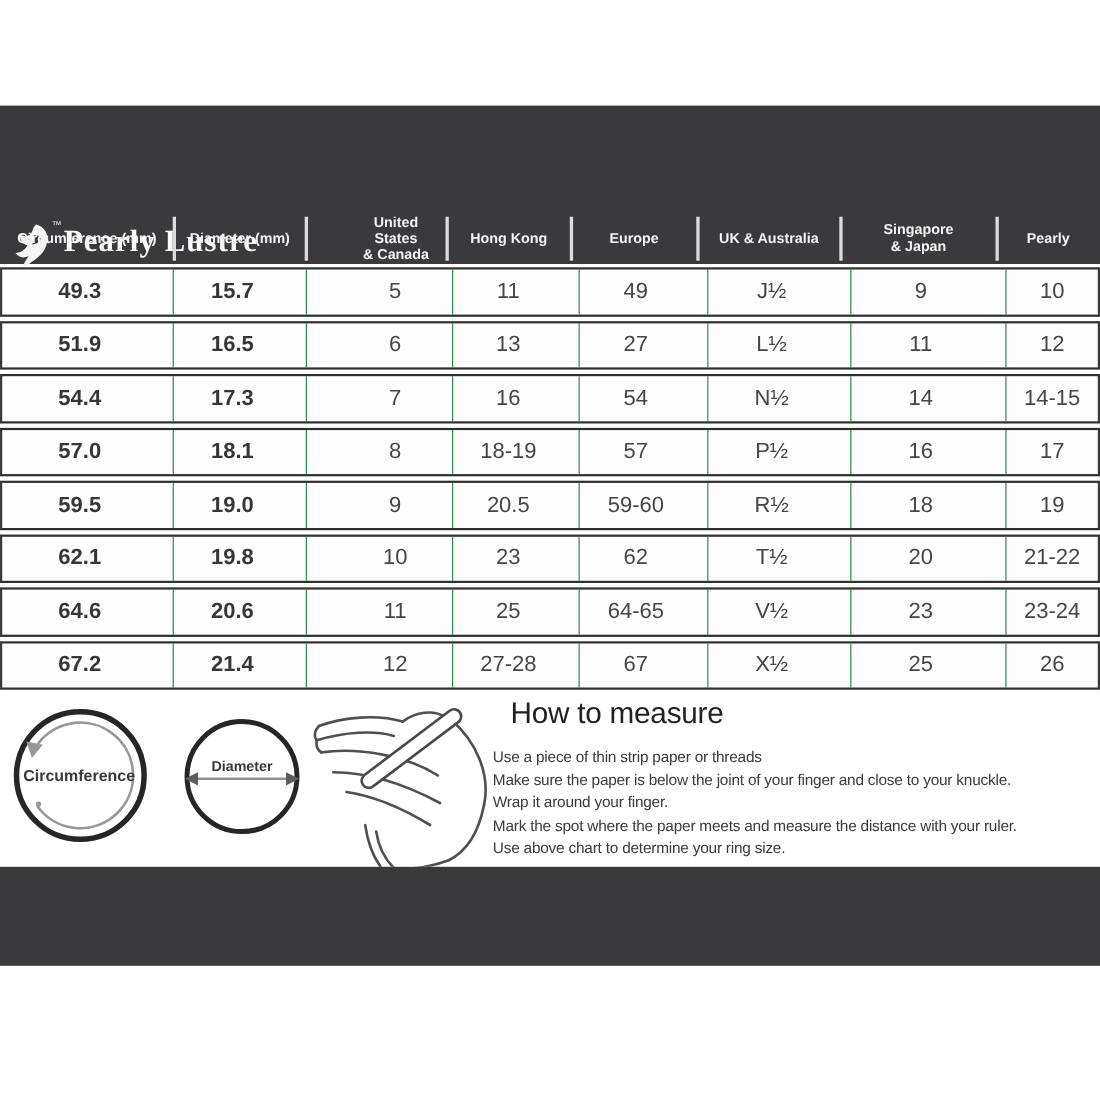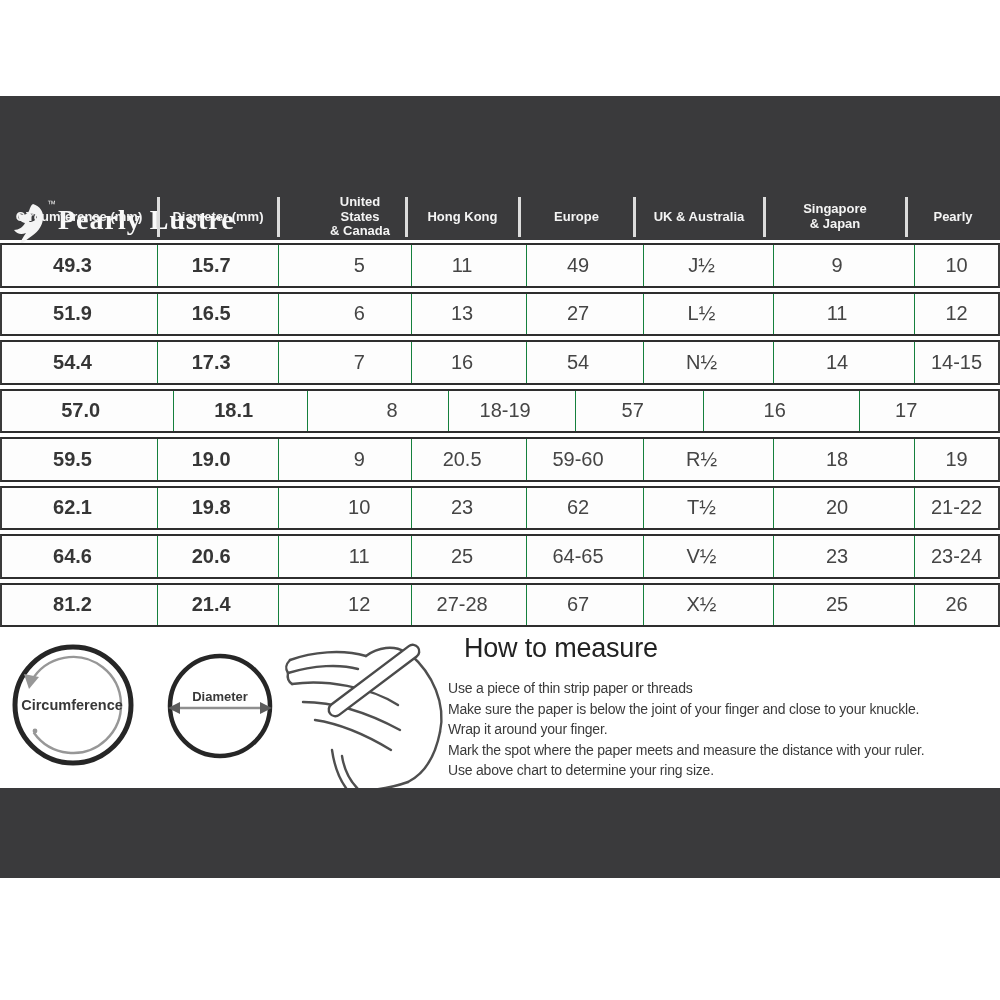--- a/index.html
+++ b/index.html
@@ -121,20 +121,21 @@
         <div class="tcell c5">N½</div>
         <div class="tcell c6">14</div>
         <div class="tcell c7">14-15</div>
       </div>
     <div class="trow">
         <div class="tcell c0">57.0</div>
         <div class="tcell c1">18.1</div>
         <div class="tcell c2">8</div>
         <div class="tcell c3">18-19</div>
         <div class="tcell c4">57</div>
+        <div class="tcell c5">P½</div>
         <div class="tcell c6">16</div>
         <div class="tcell c7">17</div>
       </div>
     <div class="trow">
         <div class="tcell c0">59.5</div>
         <div class="tcell c1">19.0</div>
         <div class="tcell c2">9</div>
         <div class="tcell c3">20.5</div>
         <div class="tcell c4">59-60</div>
         <div class="tcell c5">R½</div>
@@ -155,21 +156,21 @@
         <div class="tcell c0">64.6</div>
         <div class="tcell c1">20.6</div>
         <div class="tcell c2">11</div>
         <div class="tcell c3">25</div>
         <div class="tcell c4">64-65</div>
         <div class="tcell c5">V½</div>
         <div class="tcell c6">23</div>
         <div class="tcell c7">23-24</div>
       </div>
     <div class="trow">
-        <div class="tcell c0">81.2</div>
+        <div class="tcell c0">67.2</div>
         <div class="tcell c1">21.4</div>
         <div class="tcell c2">12</div>
         <div class="tcell c3">27-28</div>
         <div class="tcell c4">67</div>
         <div class="tcell c5">X½</div>
         <div class="tcell c6">25</div>
         <div class="tcell c7">26</div>
       </div>
   </div>
 

